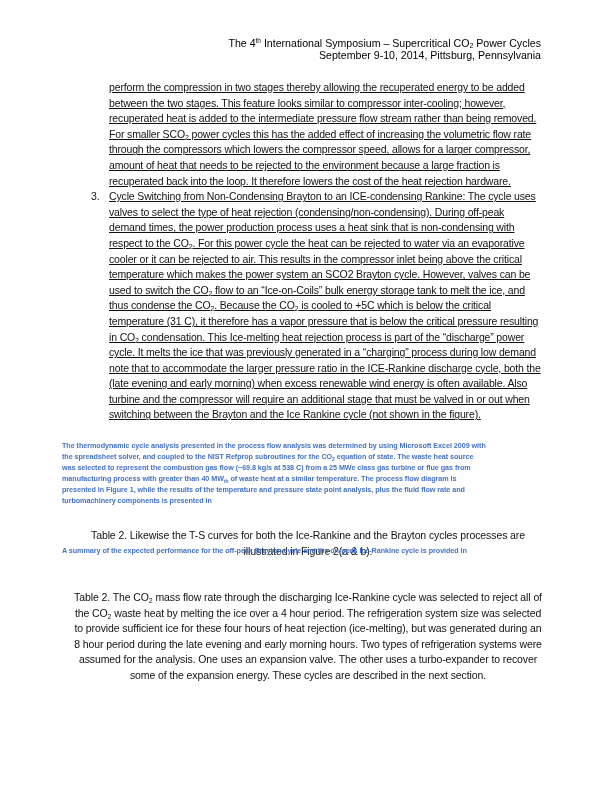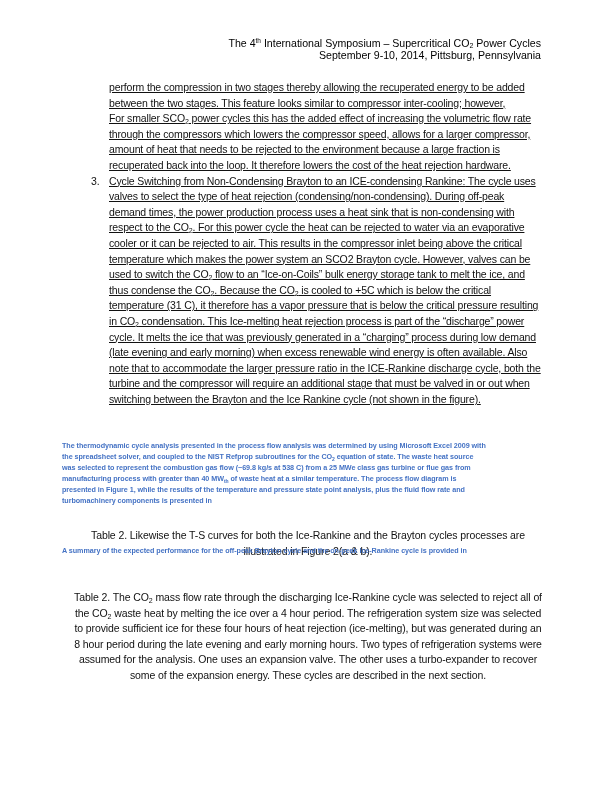--- a/index.html
+++ b/index.html
@@ -26,40 +26,41 @@
 
 <div class="header">
   <div><span>The 4</span><sup>th</sup><span> International Symposium – Supercritical CO</span><sub>2</sub><span> Power Cycles</span></div>
   <div>September 9-10, 2014, Pittsburg, Pennsylvania</div>
 </div>
 
 <div class="list-block body-text">
   <div>
     <p>perform the compression in two stages thereby allowing the recuperated energy to be added</p>
     <p>between the two stages.  This feature looks similar to compressor inter-cooling; however,</p>
+    <p>recuperated heat is added to the intermediate pressure flow stream rather than being removed.</p>
     <p><span>For smaller SCO</span><sub class="s">2</sub><span> power cycles this has the added effect of increasing the volumetric flow rate</span></p>
     <p>through the compressors which lowers the compressor speed, allows for a larger compressor,</p>
     <p>amount of heat that needs to be rejected to the environment because a large fraction is</p>
     <p>recuperated back into the loop. It therefore lowers the cost of the heat rejection hardware.</p>
   </div>
   <div class="item3">
     <span class="num">3.</span>
     <p><span class="u">Cycle Switching from Non-Condensing  Brayton to an ICE-condensing Rankine:</span><span> The cycle uses</span></p>
     <p>valves to select the type of heat rejection (condensing/non-condensing).  During off-peak</p>
     <p>demand times, the power production process uses a heat sink that is non-condensing with</p>
     <p><span>respect to the CO</span><sub class="s">2</sub><span>.  For this power cycle the heat can be rejected to water via an evaporative</span></p>
     <p>cooler or it can be rejected to air.  This results in the compressor inlet being above the critical</p>
     <p>temperature which makes the power system an SCO2 Brayton cycle.  However, valves can be</p>
     <p><span>used to switch the CO</span><sub class="s">2</sub><span> flow to an “Ice-on-Coils” bulk energy storage tank to melt the ice, and</span></p>
     <p><span>thus condense the CO</span><sub class="s">2</sub><span>.  Because the CO</span><sub class="s">2</sub><span> is cooled to +5C  which is below the critical</span></p>
     <p>temperature (31 C), it therefore has a vapor pressure that is below the critical pressure resulting</p>
     <p><span>in CO</span><sub class="s">2</sub><span> condensation.  This Ice-melting heat rejection process is part of the “discharge” power</span></p>
     <p>cycle.  It melts the ice that was previously generated in a “charging” process during low demand</p>
+    <p>note that to accommodate the larger pressure ratio in the ICE-Rankine discharge cycle, both the</p>
     <p>(late evening and early morning) when excess renewable wind energy is often available.  Also</p>
-    <p>note that to accommodate the larger pressure ratio in the ICE-Rankine discharge cycle, both the</p>
     <p>turbine and the compressor will require an additional stage that must be valved in or out when</p>
     <p>switching between the Brayton and the Ice Rankine cycle (not shown in the figure).</p>
   </div>
 </div>
 
 <div class="blue" style="top:441px;">
   <p>The thermodynamic cycle analysis presented in the process flow analysis was determined by using Microsoft Excel 2009 with</p>
   <p><span>the spreadsheet solver, and coupled to the NIST Refprop subroutines for the CO</span><sub class="s" style="font-size:5px">2</sub><span> equation of state.   The waste heat source</span></p>
   <p>was selected to represent the combustion gas flow (~69.8 kg/s at 538 C) from a 25 MWe class gas turbine or flue gas from</p>
   <p><span>manufacturing process with greater than 40 MW</span><sub class="s" style="font-size:5px">th</sub><span> of waste heat at a similar temperature.  The process flow diagram is</span></p>

